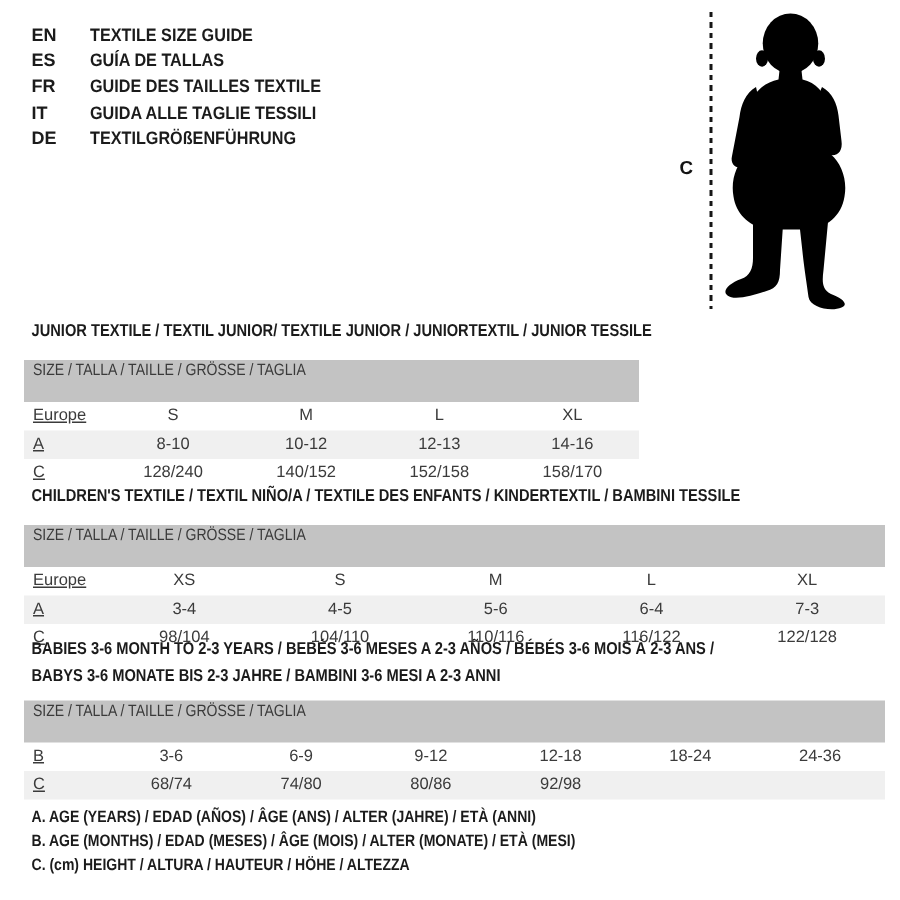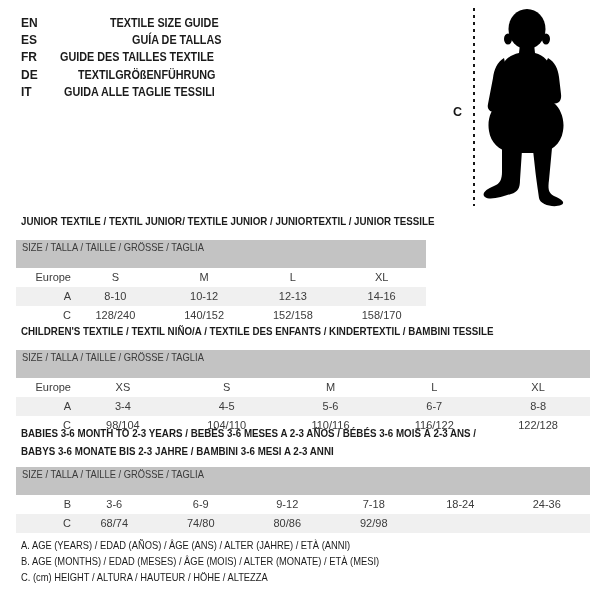--- a/index.html
+++ b/index.html
@@ -4,45 +4,45 @@
 <style>
   html,body{margin:0;padding:0;background:#ffffff;}
   .canvas{
     position:relative;width:600px;height:600px;background:#ffffff;
     font-family:"Liberation Sans",sans-serif;color:#1c1c1c;overflow:hidden;
   }
   .cond{display:inline-block;transform:scaleX(.85);transform-origin:0 50%;white-space:nowrap;}
 
   
   .lang-block{position:absolute;left:21px;top:14px;}
-  .lang-row{display:flex;height:17.4px;align-items:center;font-weight:bold;font-size:12px;color:#1b1b1b;justify-content:space-between;}
+  .lang-row{display:flex;height:17.4px;align-items:center;font-weight:bold;font-size:12px;color:#1b1b1b;}
   .lang-code{width:39px;flex:0 0 39px;}
 
   
   .measure-c{position:absolute;left:453px;top:105px;font-weight:bold;font-size:12.5px;color:#141414;}
   .dashes{position:absolute;left:473px;top:8px;width:2px;height:198px;
     background:repeating-linear-gradient(to bottom,#161616 0 3.5px,transparent 3.5px 7px);}
   .baby{position:absolute;left:478px;top:8px;width:96px;height:200px;}
 
   
   .tbl-title{position:absolute;font-weight:bold;font-size:11.5px;color:#1b1b1b;line-height:18px;
     transform:scaleX(.85);transform-origin:0 50%;white-space:nowrap;}
   .tbl{position:absolute;left:16px;}
   .t1{width:410px;} .t2,.t3{width:574px;}
   .tbl-head{height:28px;line-height:14px;background:#c3c3c3;color:#3a3a3a;font-size:11px;padding-left:6px;}
   .trow{display:grid;height:19px;line-height:19px;font-size:11px;color:#3b3b3b;}
   .t1 .trow{grid-template-columns:55px repeat(4,1fr);}
   .t2 .trow{grid-template-columns:55px repeat(5,1fr);}
   .t3 .trow{grid-template-columns:55px repeat(6,1fr);}
-  .tlabel{padding-left:6px;text-align:right;}
+  .tlabel{padding-left:6px;text-align:left;text-decoration:underline;}
   .tcell{text-align:center;}
   .shaded{background:#f0f0f0;}
 
   
-  .foot{position:absolute;left:21px;top:537px;font-weight:normal;font-size:11px;color:#1b1b1b;}
+  .foot{position:absolute;left:21px;top:537px;font-weight:bold;font-size:11px;color:#1b1b1b;}
   .foot-line{display:block;height:16.2px;line-height:16.2px;transform:scaleX(.85);
     transform-origin:0 50%;white-space:nowrap;}
 </style>
 </head>
 <body>
 
 <div class="canvas">
 
   <div class="lang-block">
     <div class="lang-row">
@@ -51,26 +51,26 @@
     </div>
     <div class="lang-row">
       <span class="lang-code">ES</span>
       <span class="cond" style="transform:scaleX(.9)">GUÍA DE TALLAS</span>
     </div>
     <div class="lang-row">
       <span class="lang-code">FR</span>
       <span class="cond" style="transform:scaleX(.9)">GUIDE DES TAILLES TEXTILE</span>
     </div>
     <div class="lang-row">
+      <span class="lang-code">IT</span>
+      <span class="cond" style="transform:scaleX(.9)">GUIDA ALLE TAGLIE TESSILI</span>
+    </div>
+    <div class="lang-row">
       <span class="lang-code">DE</span>
       <span class="cond" style="transform:scaleX(.9)">TEXTILGRÖßENFÜHRUNG</span>
-    </div>
-    <div class="lang-row">
-      <span class="lang-code">IT</span>
-      <span class="cond" style="transform:scaleX(.9)">GUIDA ALLE TAGLIE TESSILI</span>
     </div>
   </div>
 
   <div class="measure-c">C</div>
   <div class="dashes"></div>
   <svg class="baby" viewBox="0 0 96 200" xmlns="http://www.w3.org/2000/svg">
     <g fill="#000000">
       <ellipse cx="49" cy="21" rx="18.5" ry="20"></ellipse>
       <ellipse cx="30" cy="31" rx="4" ry="5.5"></ellipse>
       <ellipse cx="68" cy="31" rx="4" ry="5.5"></ellipse>
@@ -117,22 +117,22 @@
       <span class="tcell">S</span>
       <span class="tcell">M</span>
       <span class="tcell">L</span>
       <span class="tcell">XL</span>
     </div>
     <div class="trow shaded">
       <span class="tlabel">A</span>
       <span class="tcell">3-4</span>
       <span class="tcell">4-5</span>
       <span class="tcell">5-6</span>
-      <span class="tcell">6-7</span>
-      <span class="tcell">8-8</span>
+      <span class="tcell">6-4</span>
+      <span class="tcell">7-3</span>
     </div>
     <div class="trow">
       <span class="tlabel">C</span>
       <span class="tcell">98/104</span>
       <span class="tcell">104/110</span>
       <span class="tcell">110/116</span>
       <span class="tcell">116/122</span>
       <span class="tcell">122/128</span>
     </div>
   </div>
@@ -141,21 +141,21 @@
     <span style="display:block">BABIES 3-6 MONTH TO 2-3 YEARS / BEBÉS 3-6 MESES A 2-3 AÑOS / BÉBÉS 3-6 MOIS À 2-3 ANS /</span>
     <span style="display:block">BABYS 3-6 MONATE BIS 2-3 JAHRE / BAMBINI 3-6 MESI A 2-3 ANNI</span>
   </div>
   <div class="tbl t3" style="top:467px;">
     <div class="tbl-head"><span class="cond">SIZE / TALLA / TAILLE / GRÖSSE / TAGLIA</span></div>
     <div class="trow">
       <span class="tlabel">B</span>
       <span class="tcell">3-6</span>
       <span class="tcell">6-9</span>
       <span class="tcell">9-12</span>
-      <span class="tcell">7-18</span>
+      <span class="tcell">12-18</span>
       <span class="tcell">18-24</span>
       <span class="tcell">24-36</span>
     </div>
     <div class="trow shaded">
       <span class="tlabel">C</span>
       <span class="tcell">68/74</span>
       <span class="tcell">74/80</span>
       <span class="tcell">80/86</span>
       <span class="tcell">92/98</span>
     </div>

